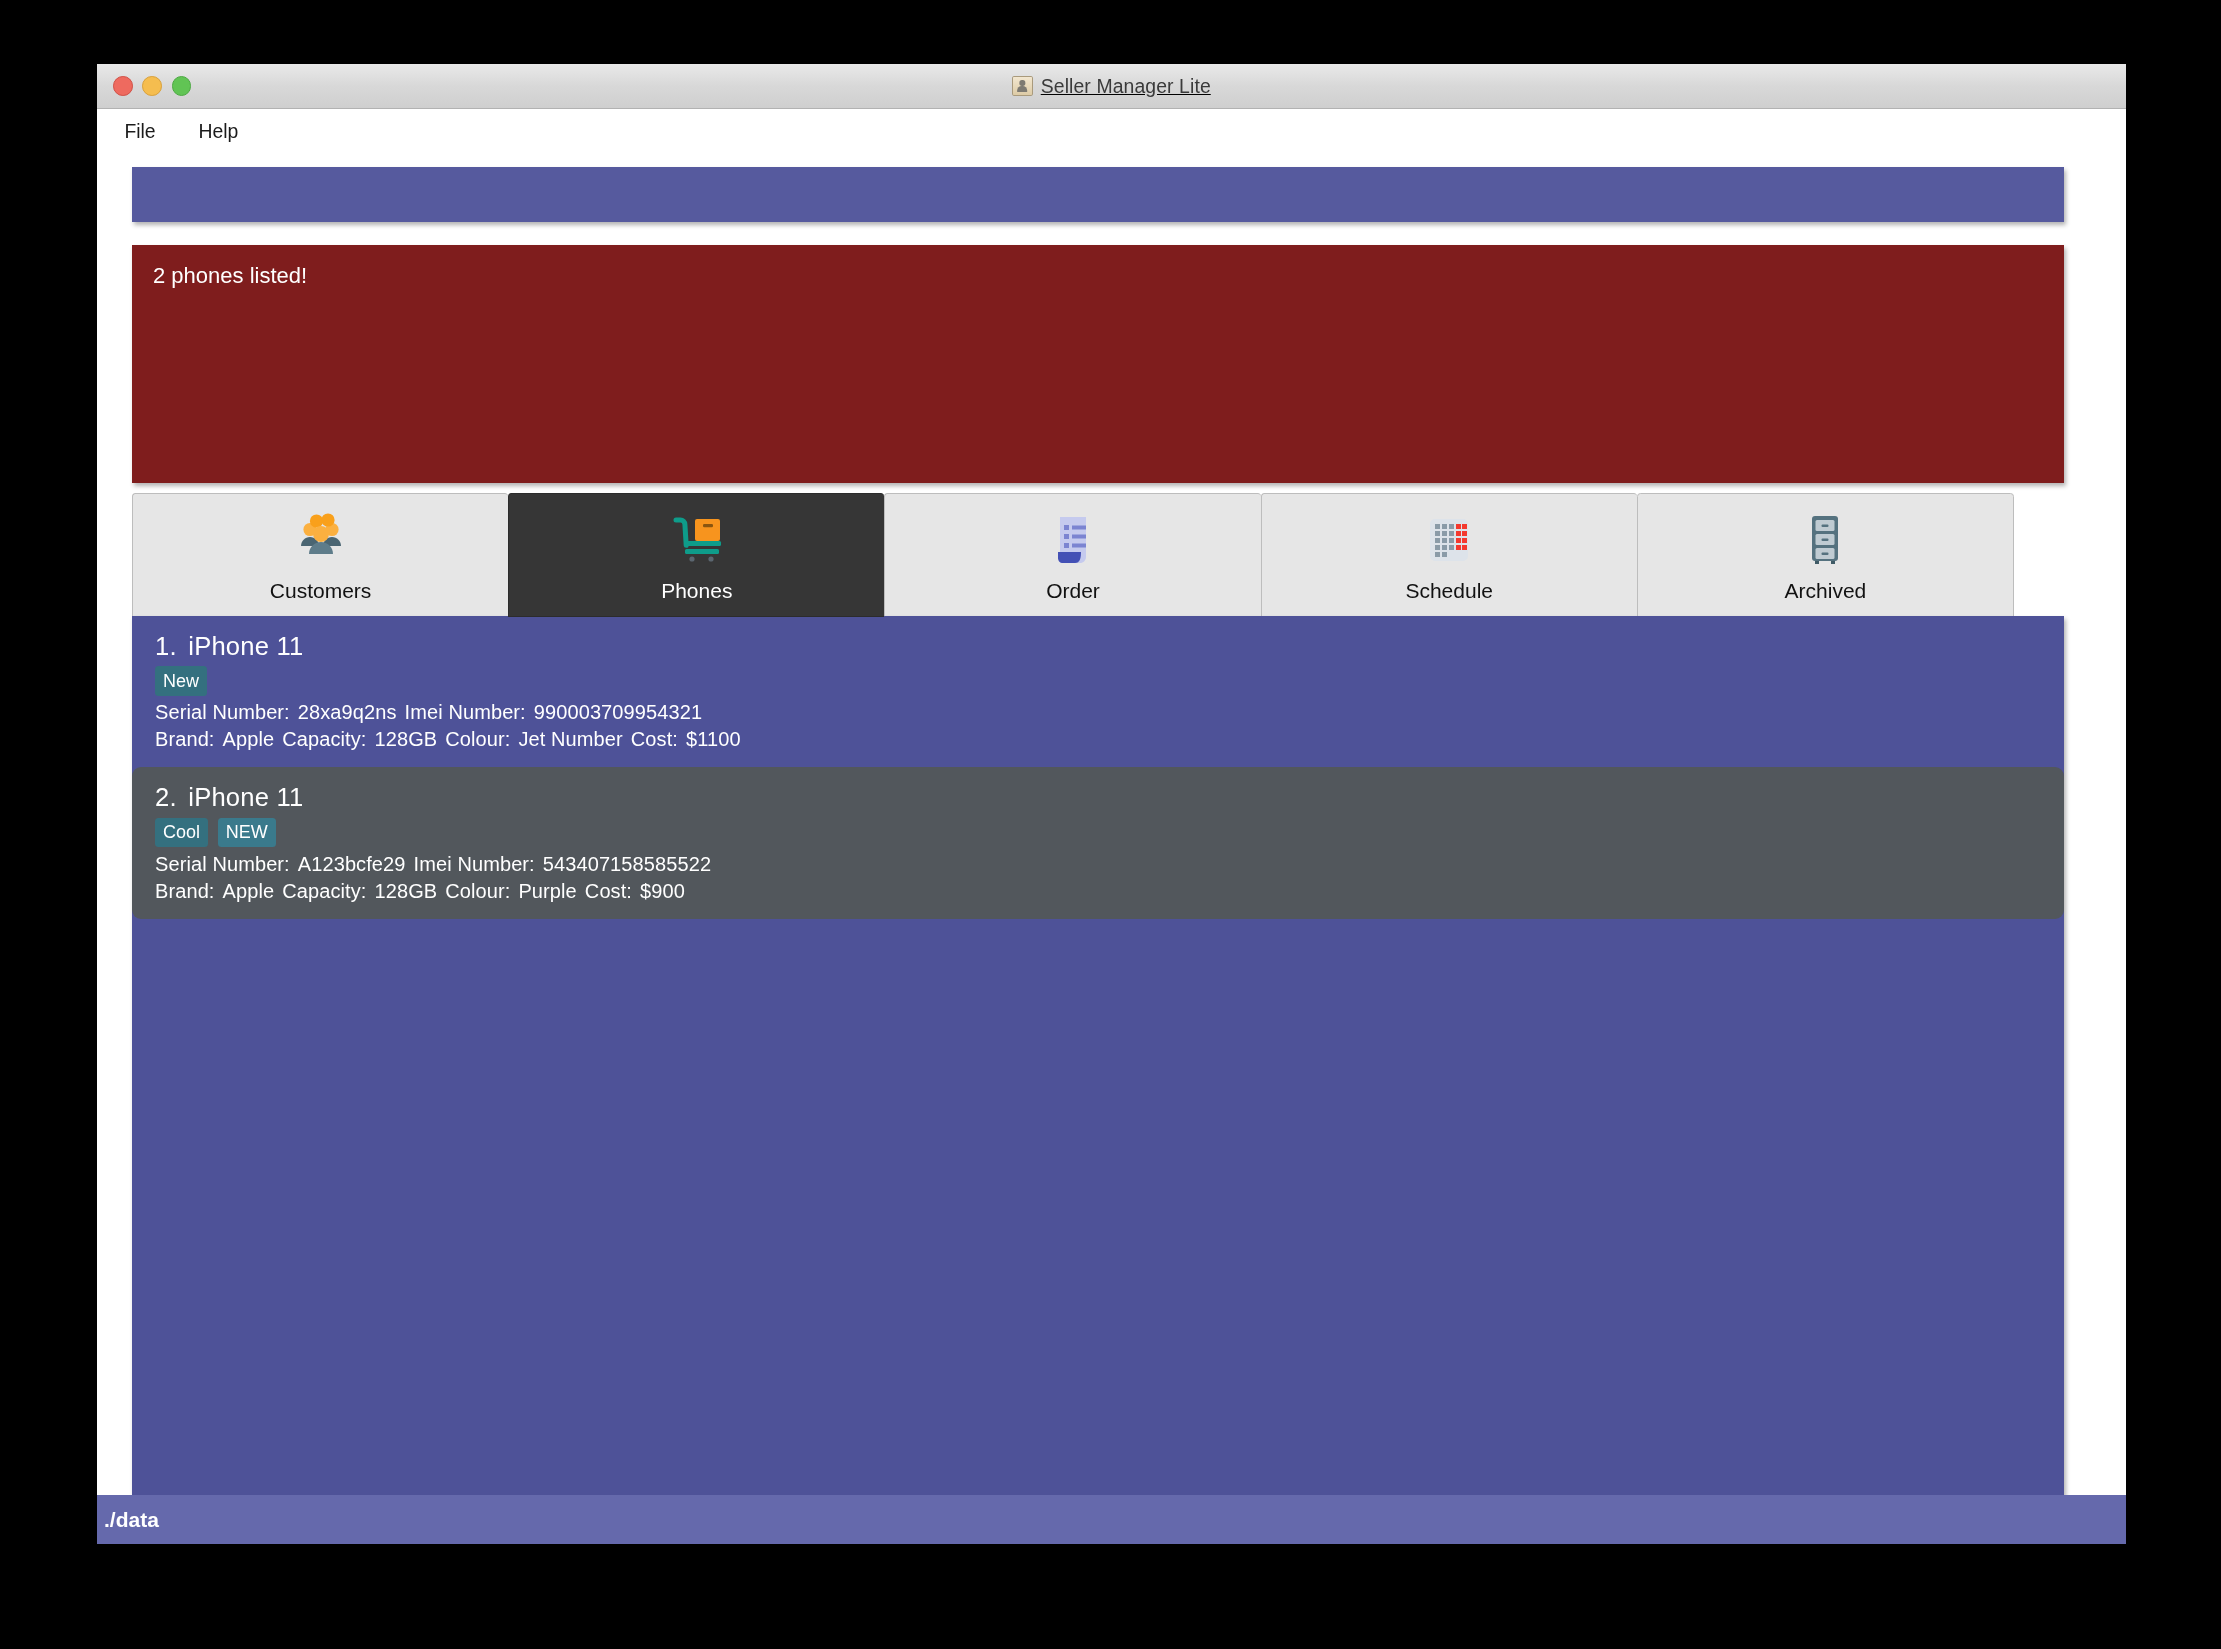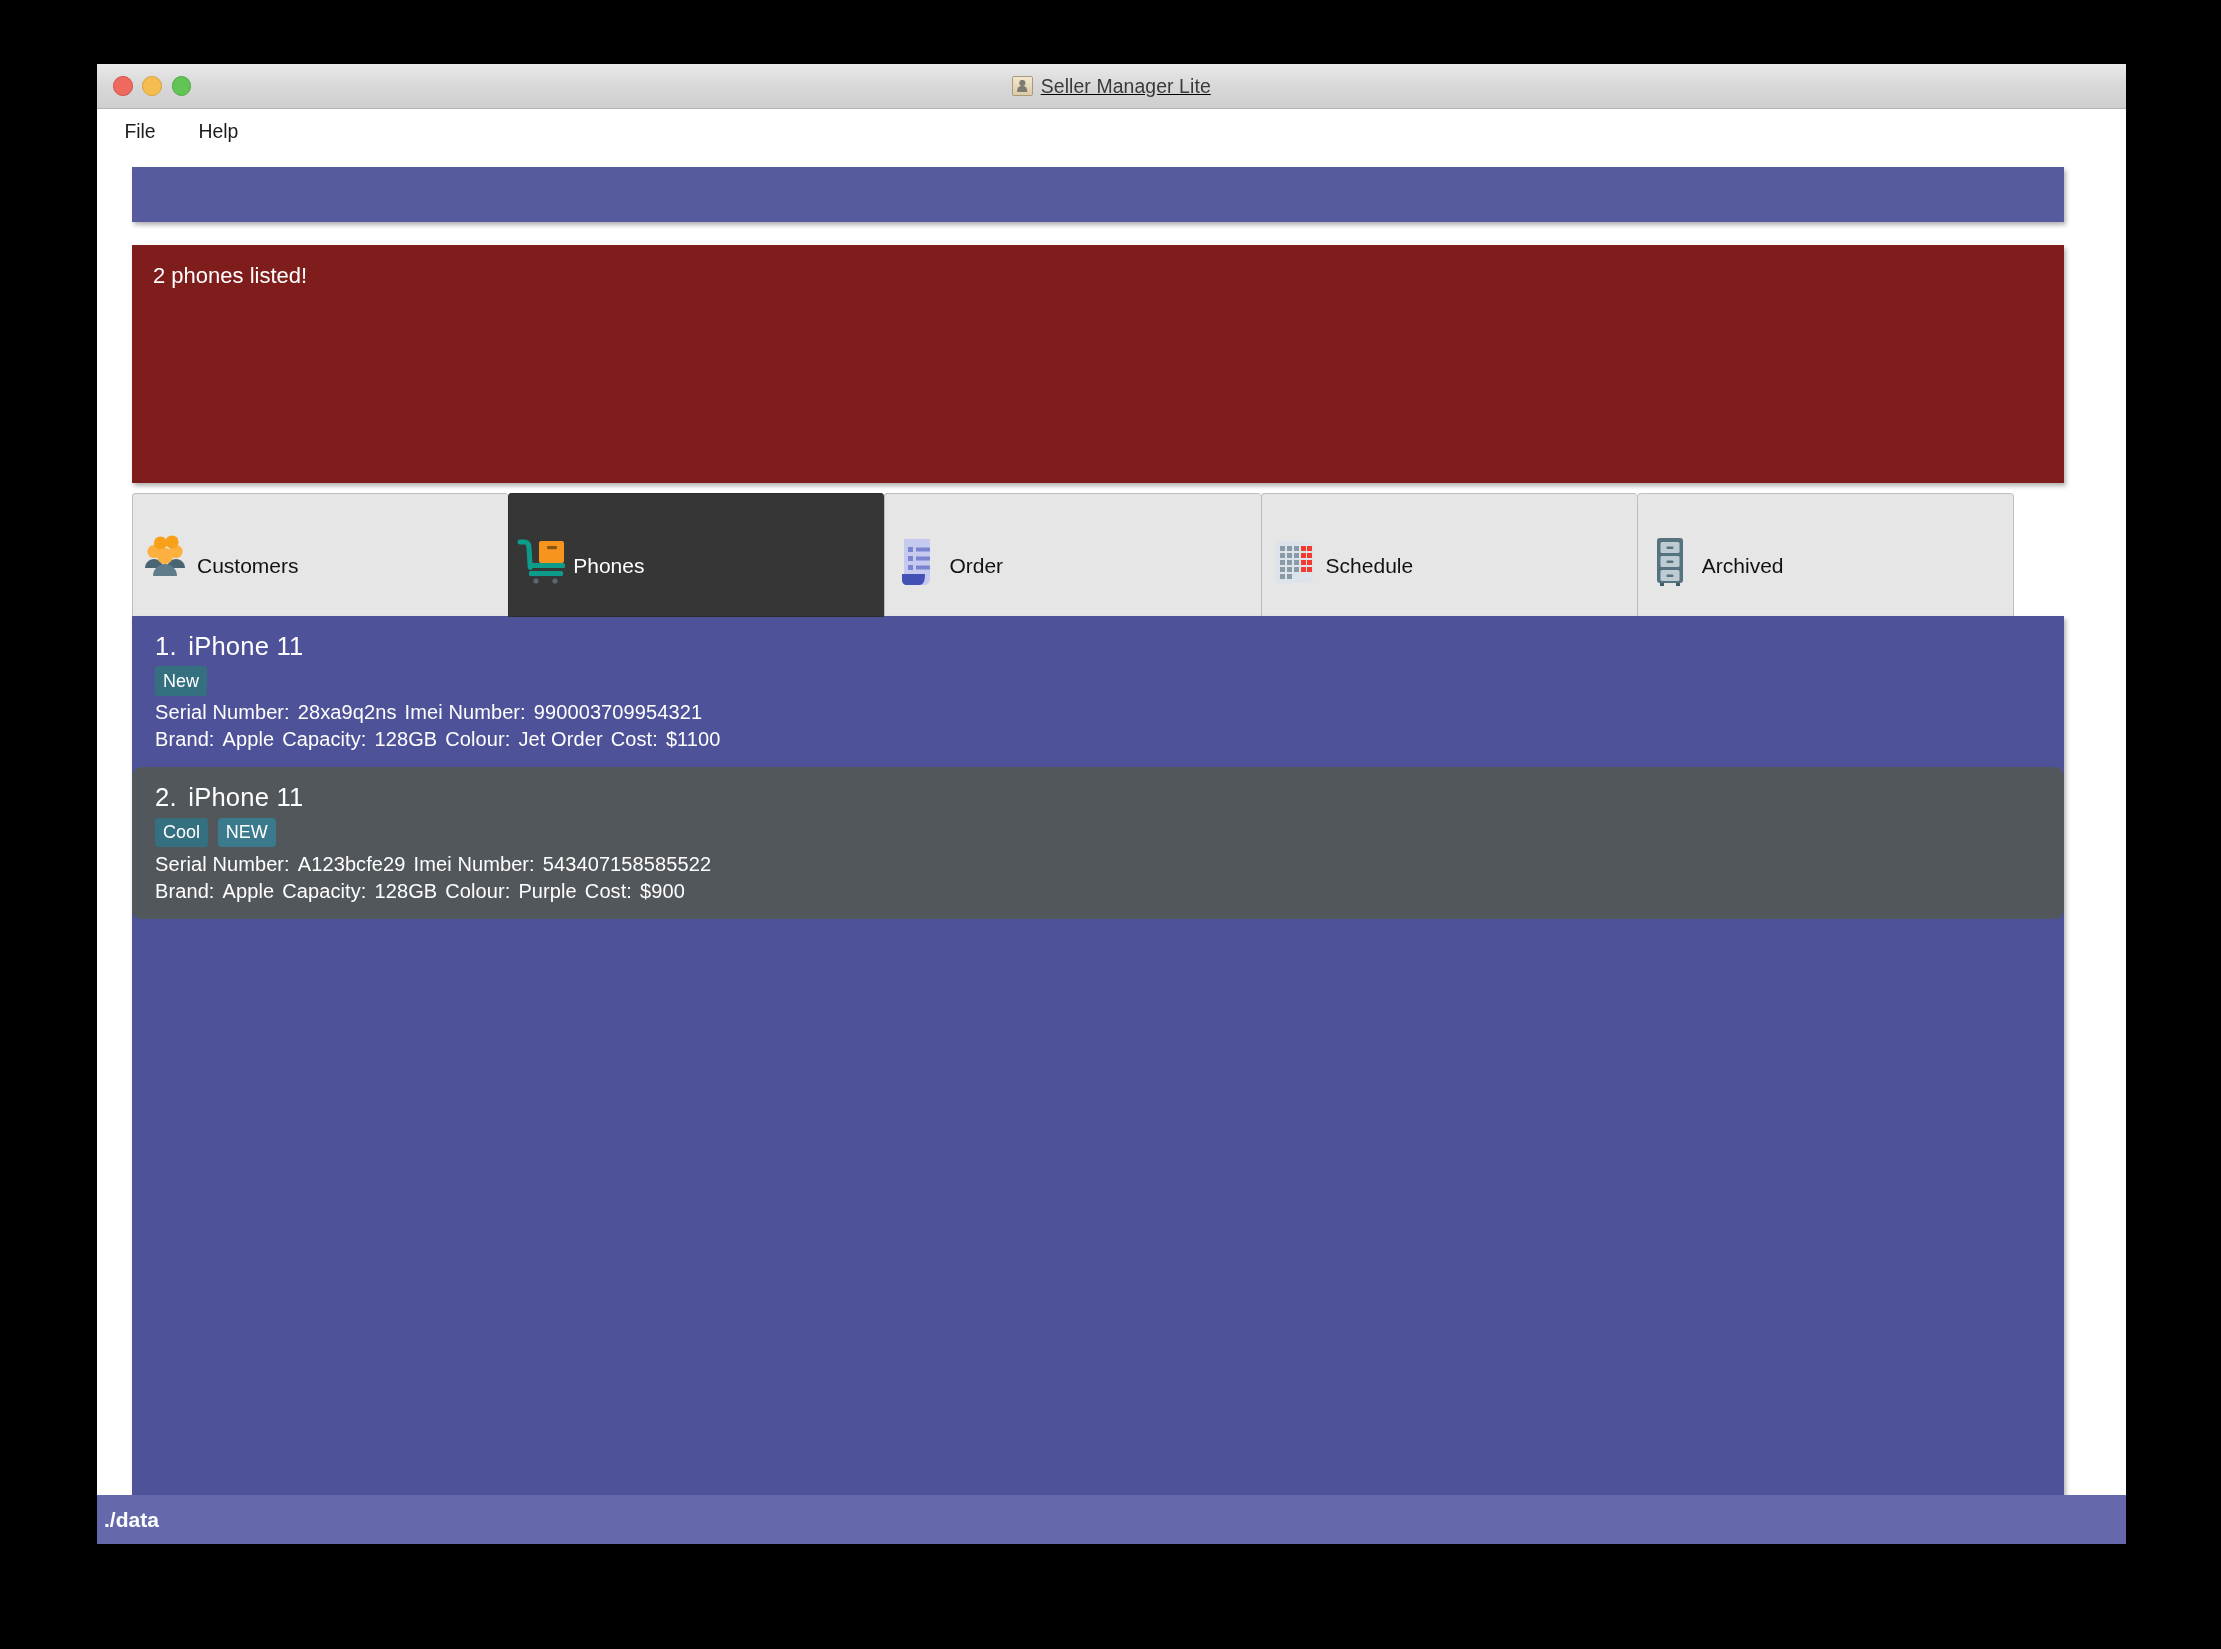--- a/index.html
+++ b/index.html
@@ -167,21 +167,21 @@
     background: transparent;
   }
   .tab {
     flex: 1 1 0;
     background: #e6e6e6;
     border: 0.9px solid #bdbdbd;
     border-right: none;
     border-top-left-radius: 3.5px;
     border-top-right-radius: 3.5px;
     display: flex;
-    flex-direction: row;
+    flex-direction: column;
     align-items: center;
     justify-content: flex-start;
     padding-top: 14px;
     cursor: default;
     position: relative;
     box-sizing: border-box;
   }
   .tab:last-child {
     border-right: 0.9px solid #bdbdbd;
   }
@@ -412,21 +412,21 @@
         <div class="row-title">
           <span class="idx">1.</span><span>iPhone 11</span>
         </div>
         <div class="tag-row">
           <span class="tag dark">New</span>
         </div>
         <div class="row-line">
           <span class="lbl">Serial Number:</span><span class="sep"></span><span>28xa9q2ns</span><span class="sep"></span><span class="lbl">Imei Number:</span><span class="sep"></span><span>990003709954321</span>
         </div>
         <div class="row-line">
-          <span class="lbl">Brand:</span><span class="sep"></span><span>Apple</span><span class="sep"></span><span class="lbl">Capacity:</span><span class="sep"></span><span>128GB</span><span class="sep"></span><span class="lbl">Colour:</span><span class="sep"></span><span>Jet Order</span><span class="sep"></span><span class="lbl">Cost:</span><span class="sep"></span><span>$1100</span>
+          <span class="lbl">Brand:</span><span class="sep"></span><span>Apple</span><span class="sep"></span><span class="lbl">Capacity:</span><span class="sep"></span><span>128GB</span><span class="sep"></span><span class="lbl">Colour:</span><span class="sep"></span><span>Jet Number</span><span class="sep"></span><span class="lbl">Cost:</span><span class="sep"></span><span>$1100</span>
         </div>
       </div>
 
       <div class="list-row alt">
         <div class="row-title">
           <span class="idx">2.</span><span>iPhone 11</span>
         </div>
         <div class="tag-row">
           <span class="tag dark">Cool</span>
           <span class="tag">NEW</span>

